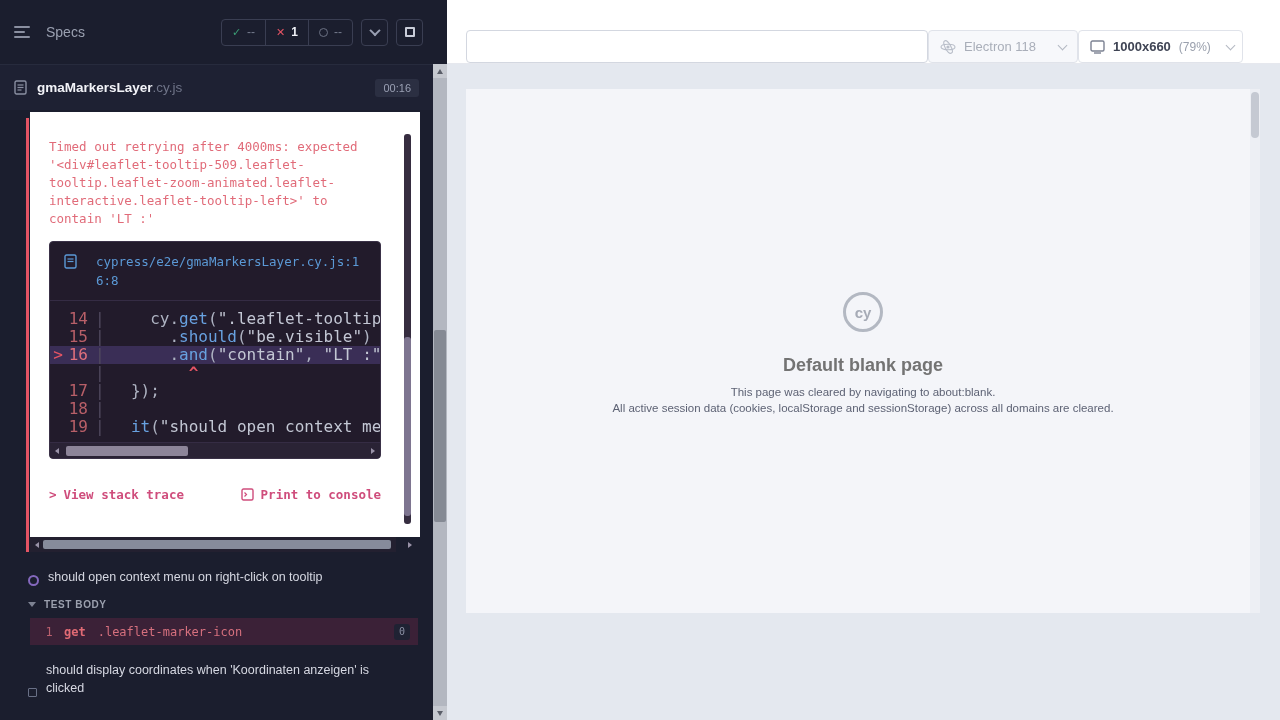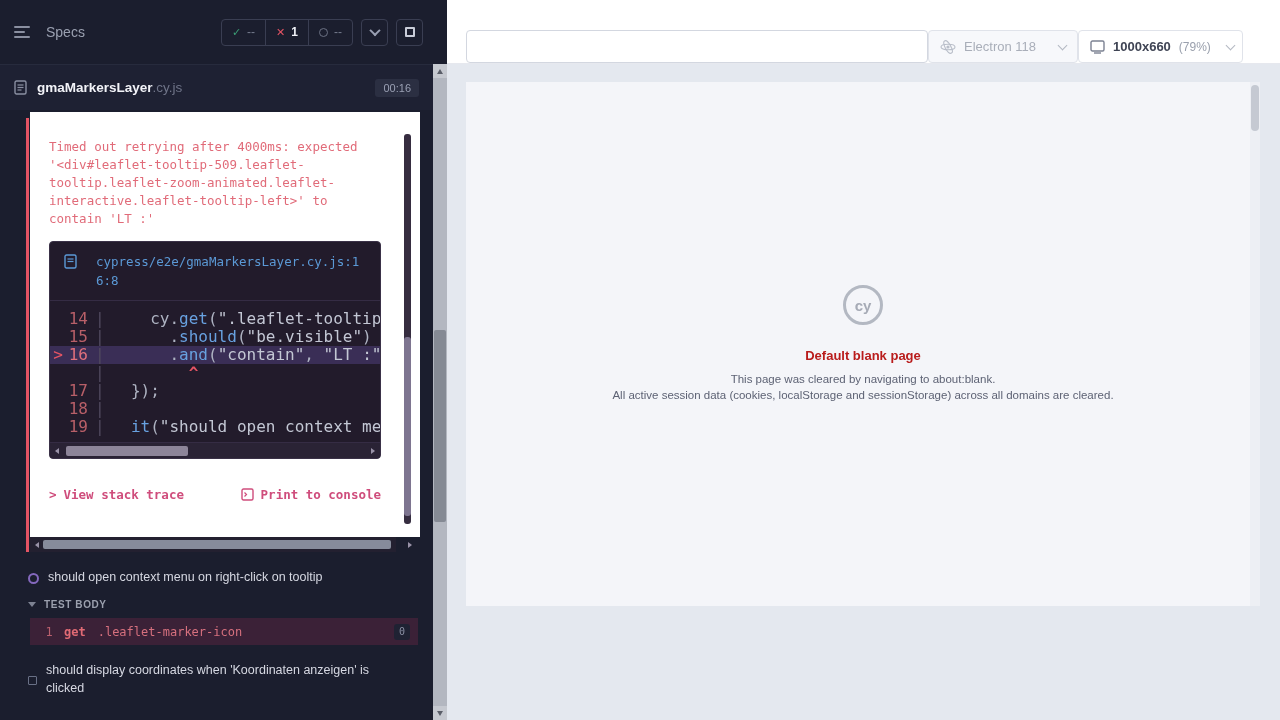--- a/index.html
+++ b/index.html
@@ -60,21 +60,21 @@
   .err-actions { display:flex; justify-content:space-between; align-items:center; margin-top:28px; width:332px; }
   .err-link { color:#cf4d7c; font-size:12.5px; font-weight:bold; display:flex; align-items:center; gap:7px; cursor:pointer; }
   .err-vscroll { position:absolute; right:9px; top:22px; bottom:28px; width:7px; background:#362d40; border-radius:3px; }
   .err-vscroll .thumb { position:absolute; left:0; width:7px; top:52%; height:46%; background:#7e7590; border-radius:3px; }
   .err-hscroll { position:absolute; left:0; right:0; bottom:0; height:15px; background:#232030; }
   .err-hscroll .thumb { position:absolute; left:13px; top:3px; width:348px; height:9px; background:#868b9b; border-radius:2px; }
   .err-hscroll .corner { position:absolute; right:0; top:0; width:24px; height:15px; background:#1b1e2e; }
   .err-hscroll .tri-right { right:8px; }
 
   
-  .test-row { display:flex; align-items:center; gap:9px; padding:0 14px 0 28px; margin-top:16px; cursor:pointer; }
+  .test-row { display:flex; align-items:flex-end; gap:9px; padding:0 14px 0 28px; margin-top:16px; cursor:pointer; }
   .run-ring { width:11px; height:11px; border:2px solid #8468bd; border-radius:50%; flex:none; margin-top:2px; }
   .pend-sq { width:9px; height:9px; border:1.5px solid #697086; border-radius:1px; flex:none; margin-top:3px; }
   .test-title { color:#d6d8e2; font-size:12.5px; line-height:18px; max-width:352px; }
   .tb-row { display:flex; align-items:center; gap:8px; padding-left:28px; margin-top:13px; cursor:pointer; }
   .tb-chev { width:0; height:0; border-left:4px solid transparent; border-right:4px solid transparent; border-top:5px solid #7d8292; }
   .tb-label { color:#9ba0ae; font-size:10px; font-weight:bold; letter-spacing:0.6px; }
   .cmd-row { margin:8px 0 0 30px; width:388px; height:27px; background:#3b2137; display:flex; align-items:center; font-size:12px; cursor:pointer; }
   .cmd-num { color:#b95f6d; width:30px; text-align:center; flex:none; margin-left:4px; }
   .cmd-method { color:#e06a74; font-weight:bold; margin-right:12px; }
   .cmd-target { color:#d6707e; }
@@ -97,26 +97,26 @@
   .ctrl { height:33px; border:1px solid #e0e3ea; border-radius:4px; display:flex; align-items:center; gap:8px; padding:0 11px; background:#fff; cursor:pointer; }
   .ctrl.browser { width:150px; background:#f7f8fb; }
   .ctrl.viewport { width:165px; }
   .ctrl-label-dim { color:#a9aeb9; font-size:13px; }
   .vp-size { color:#3f4454; font-size:13px; font-weight:bold; }
   .vp-scale { color:#9aa0ad; font-size:12px; }
   .ctrl .spacer { flex:1; }
   .chev-sm { width:7px; height:7px; border-right:1.5px solid #b3b8c2; border-bottom:1.5px solid #b3b8c2; transform:rotate(45deg); margin-top:-3px; flex:none; }
 
   .stage { position:absolute; left:0; right:0; top:64px; bottom:0; background:#e4e8ef; }
-  .aut { position:relative; margin:18px 0 0 19px; width:794px; height:524px; background:#f4f5f9; }
+  .aut { position:relative; margin:25px 0 0 19px; width:794px; height:524px; background:#f4f5f9; }
   .aut-scroll { position:absolute; right:0; top:0; bottom:0; width:10px; background:#edeff4; }
   .aut-scroll .thumb { position:absolute; right:1px; top:3px; width:8px; height:46px; background:#c5c9d2; border-radius:4px; }
   .blank-page { text-align:center; padding-top:203px; }
   .cy-logo { width:40px; height:40px; border:3px solid #b3b8c2; border-radius:50%; margin:0 auto; display:flex; align-items:center; justify-content:center; color:#a6abb6; font-size:15px; font-weight:bold; }
-  .blank-title { margin-top:23px; font-size:13px; font-weight:bold; color:#b91c1c; }
+  .blank-title { margin-top:23px; font-size:18px; font-weight:bold; color:#737373; }
   .blank-line { margin-top:8px; font-size:11.5px; color:#5d6274; line-height:16px; }
   .blank-line + .blank-line { margin-top:0; }
 </style>
 </head>
 <body>
 
 <aside class="sidebar">
 
   <div class="sb-header">
     <div class="menu-icon">

